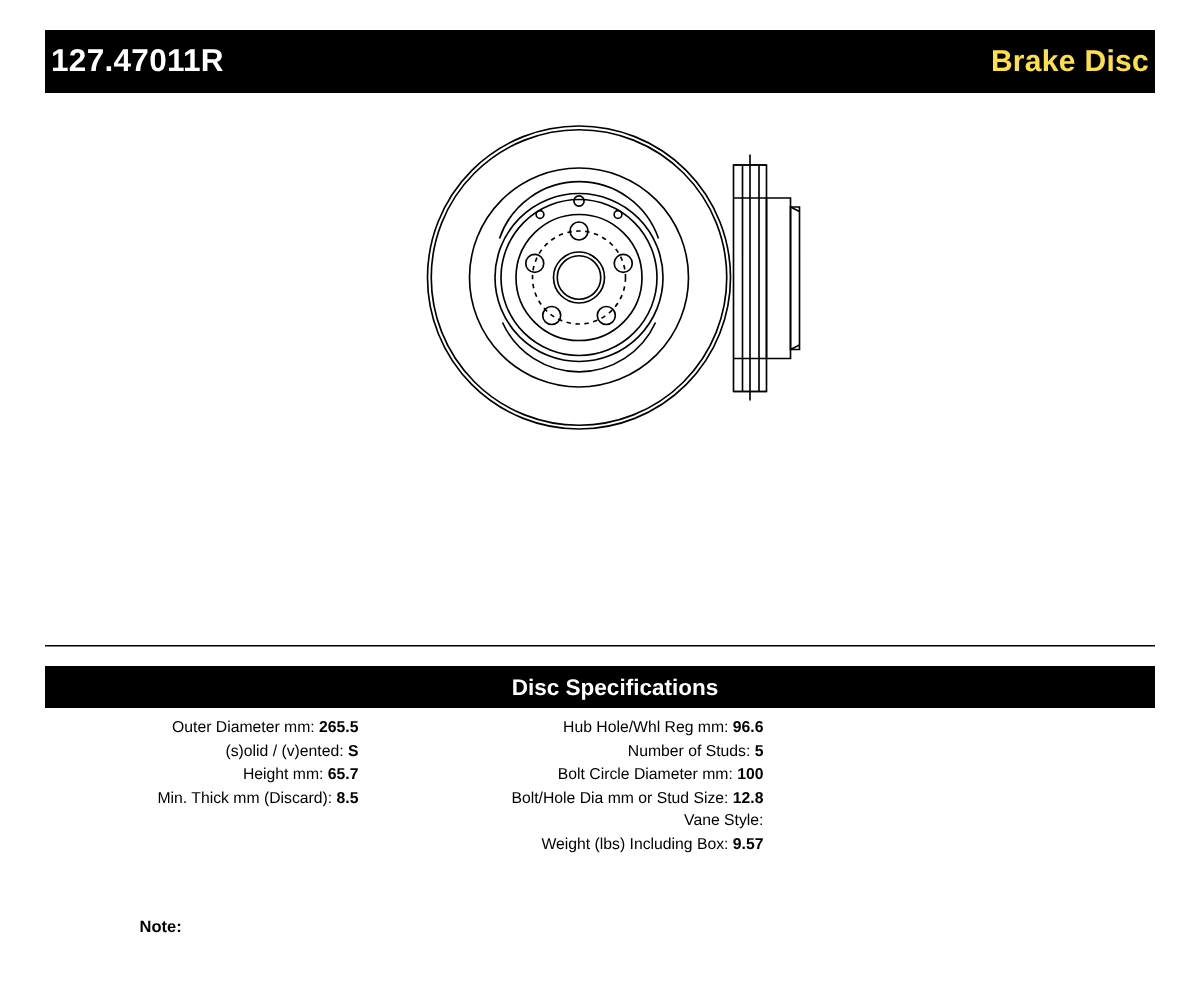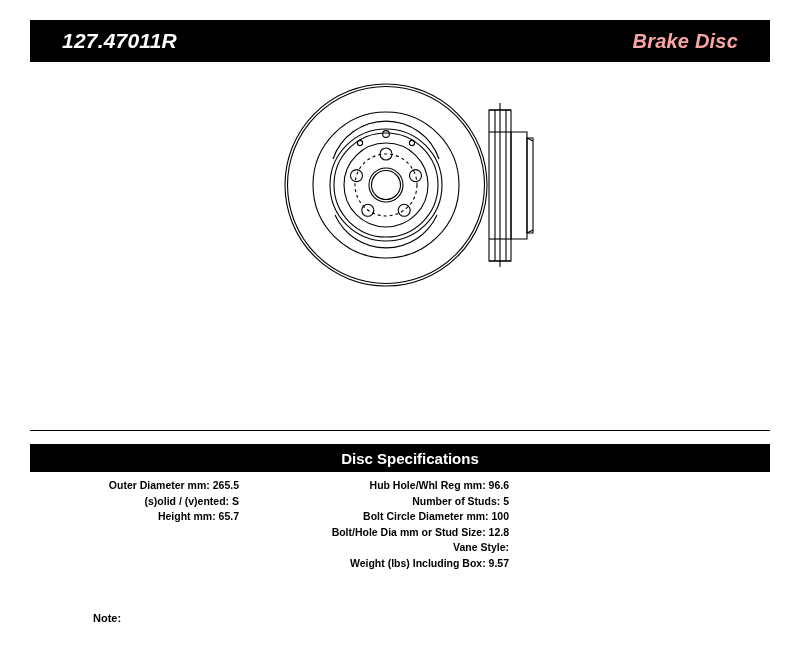--- a/index.html
+++ b/index.html
@@ -21,31 +21,30 @@
     position: absolute;
     left: 30px;
     top: 20px;
     width: 740px;
     height: 42px;
     background: #000000;
     display: flex;
     align-items: center;
     justify-content: space-between;
     box-sizing: border-box;
-    padding: 0 32px;
-    font-style: italic;
+    padding: 0 4px;
   }
   .part-number {
     color: #ffffff;
     font-size: 21px;
     font-weight: bold;
     letter-spacing: 0.2px;
   }
   .product-type {
-    color: #fca5a5;
+    color: #fde047;
     font-size: 20px;
     font-weight: bold;
     letter-spacing: 0.2px;
   }
 
   
   .drawing-area {
     position: absolute;
     left: 30px;
     top: 75px;
@@ -89,21 +88,21 @@
     box-sizing: border-box;
   }
   .col-left   { width: 215px; text-align: right; padding-right: 6px; }
   .col-mid    { width: 270px; text-align: right; padding-right: 6px; }
   .col-right  { width: 255px; text-align: right; padding-right: 4px; }
 
   .spec-row {
     line-height: 15.5px;
     white-space: nowrap;
   }
-  .spec-row .label { font-weight: bold; margin-top: 32px; }
+  .spec-row .label { font-weight: normal; margin-top: 32px; }
   .spec-row .value { font-weight: bold; }
 
   
   .note-row {
     position: absolute;
     left: 93px;
     top: 591px;
     font-size: 11px;
     font-weight: bold;
     margin-top: 21px;
@@ -194,20 +193,24 @@
       <span class="value">265.5</span>
     </div>
     <div class="spec-row">
       <span class="label">(s)olid / (v)ented:</span>
       <span class="value">S</span>
     </div>
     <div class="spec-row">
       <span class="label">Height mm:</span>
       <span class="value">65.7</span>
     </div>
+    <div class="spec-row">
+      <span class="label">Min. Thick mm (Discard):</span>
+      <span class="value">8.5</span>
+    </div>
   </div>
 
   <div class="spec-col col-mid">
     <div class="spec-row">
       <span class="label">Hub Hole/Whl Reg mm:</span>
       <span class="value">96.6</span>
     </div>
     <div class="spec-row">
       <span class="label">Number of Studs:</span>
       <span class="value">5</span>

